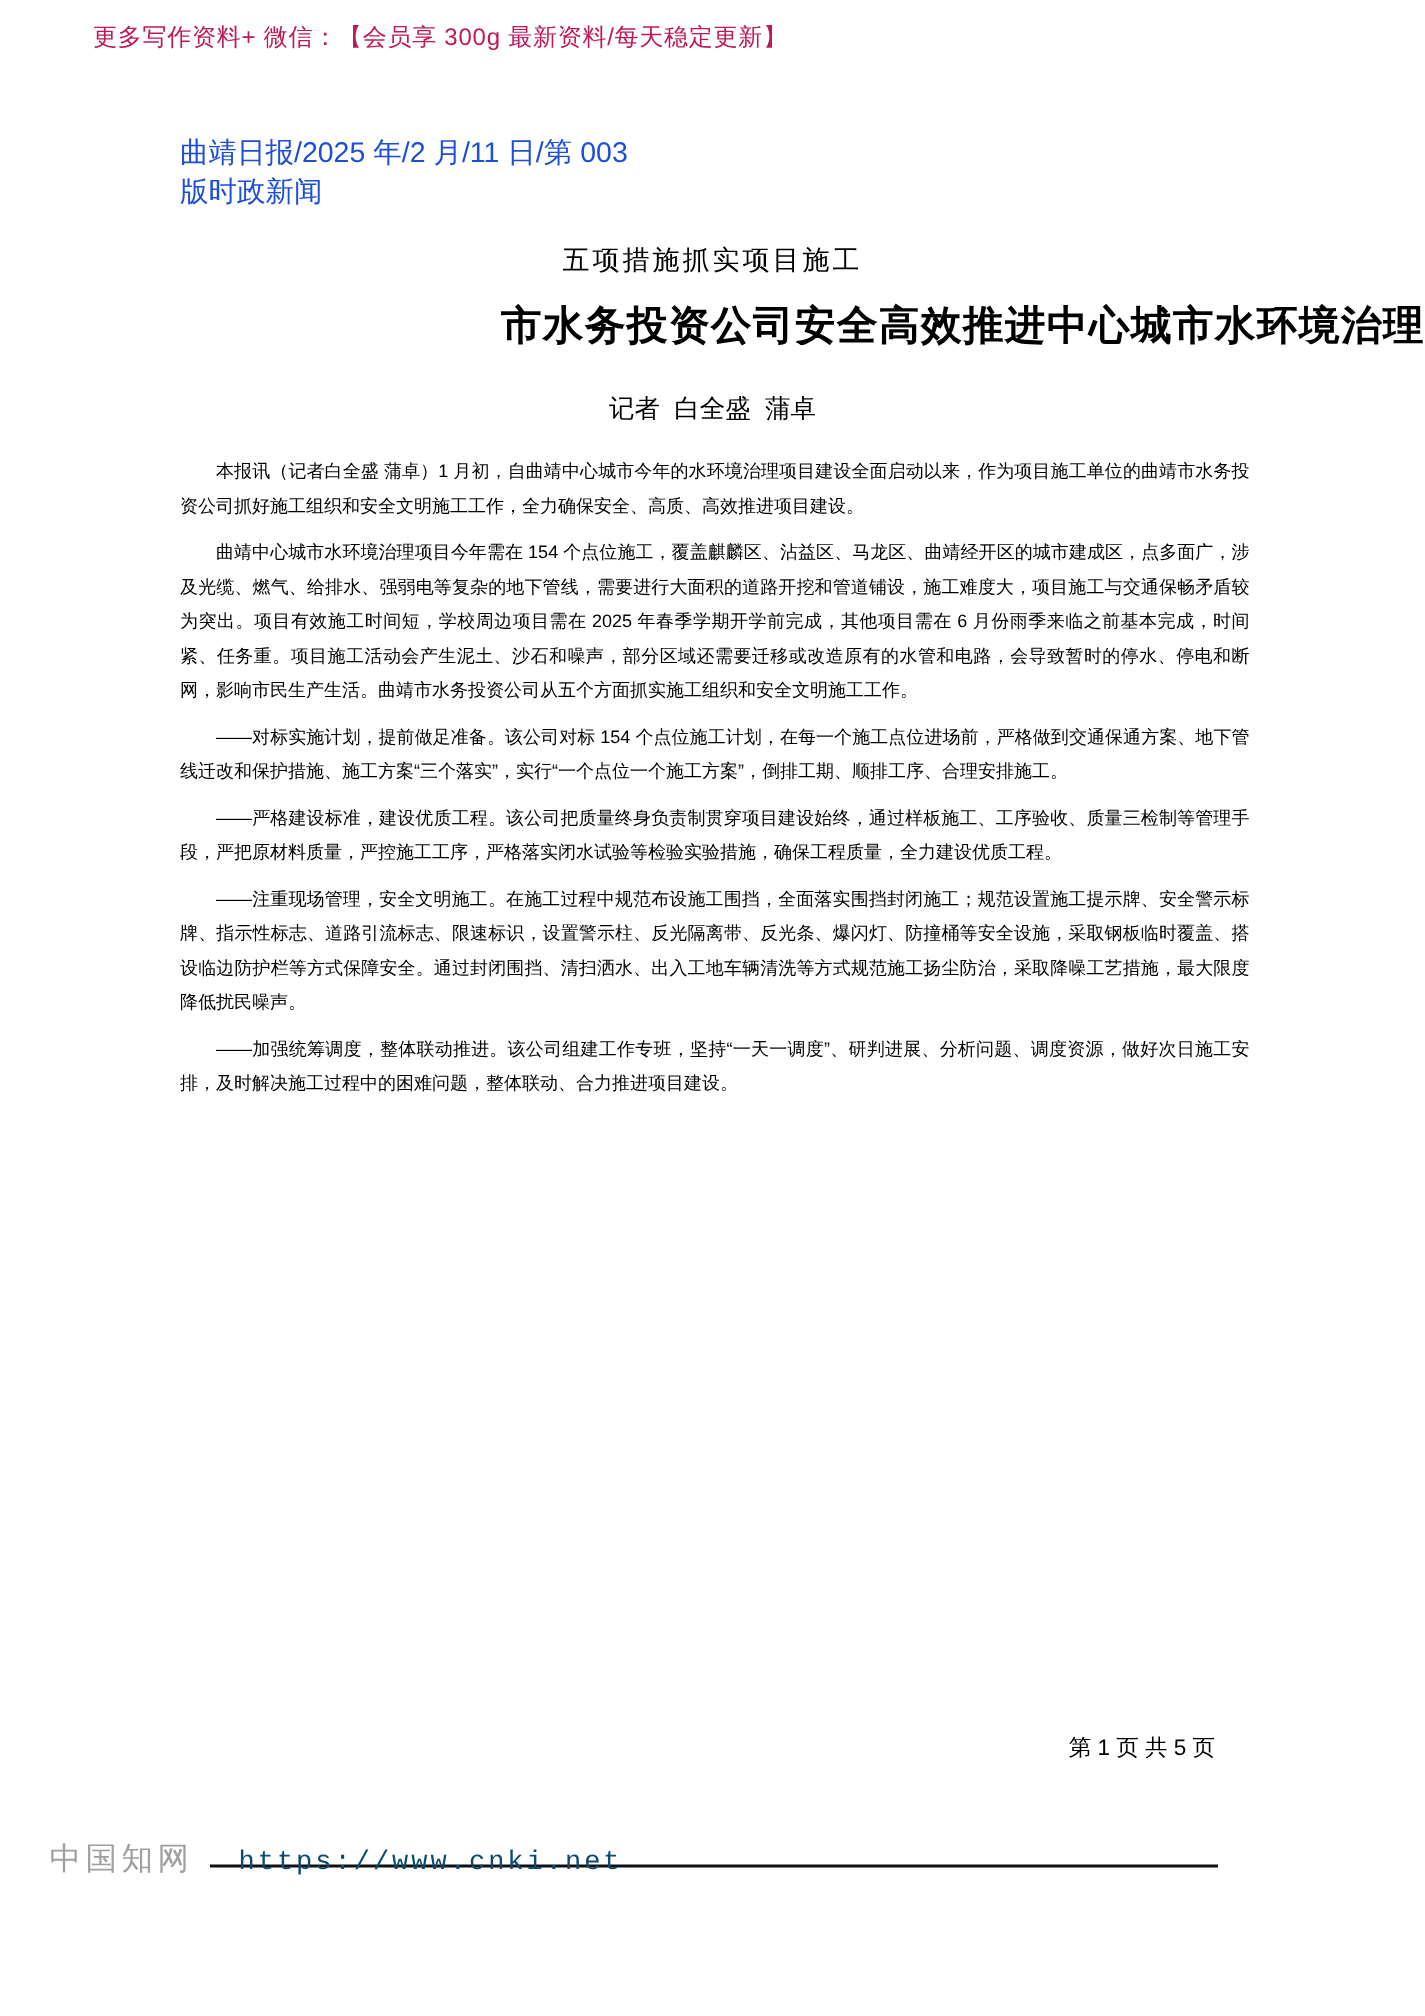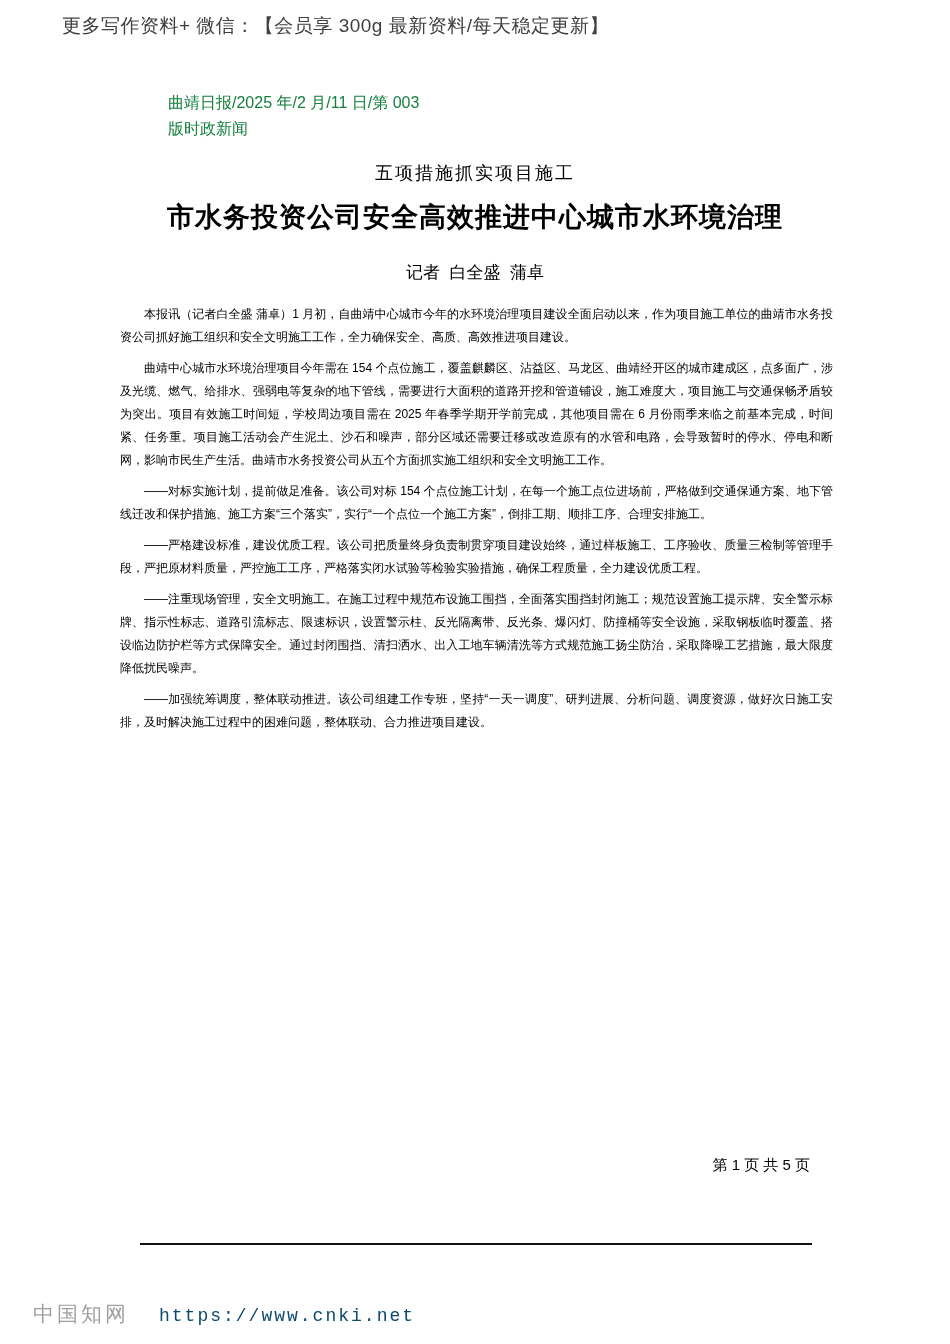--- a/index.html
+++ b/index.html
@@ -15,57 +15,56 @@
     overflow: hidden;
     font-family: "Liberation Sans", "DejaVu Sans", sans-serif;
     color: #000000;
   }
 
   
   .promo {
     position: absolute;
     left: 62px;
     top: 14px;
-    font-size: 19px;
+    font-size: 16px;
     line-height: 24px;
-    color: #404040;
+    color: #be185d;
     letter-spacing: 0.5px;
     white-space: pre-wrap;
   }
 
   
   .source {
     position: absolute;
     left: 120px;
     top: 90px;
-    font-size: 16px;
+    font-size: 19px;
     line-height: 26px;
-    color: #15803d;
-    margin-left: 48px;
+    color: #1d4ed8;
   }
 
   
   .kicker {
     position: absolute;
     left: 0;
     top: 161px;
     width: 950px;
     text-align: center;
     font-size: 18px;
     letter-spacing: 2px;
     color: #000000;
   }
 
   
   .title {
     position: absolute;
     left: 0;
     top: 199px;
     width: 950px;
-    text-align: center;
+    text-align: right;
     font-size: 27px;
     font-weight: bold;
     letter-spacing: 1px;
     color: #000000;
   }
 
   
   .byline {
     position: absolute;
     left: 0;
@@ -109,21 +108,21 @@
     top: 1243px;
     width: 672px;
     height: 2px;
     background: #111111;
   }
 
   
   .footer {
     position: absolute;
     left: 33px;
-    top: 1300px;
+    top: 1225px;
     display: flex;
     align-items: baseline;
     gap: 30px;
   }
   .footer .brand {
     font-size: 21px;
     letter-spacing: 3px;
     color: #a0a0a0;
     font-family: "Liberation Serif", "DejaVu Serif", serif;
   }

